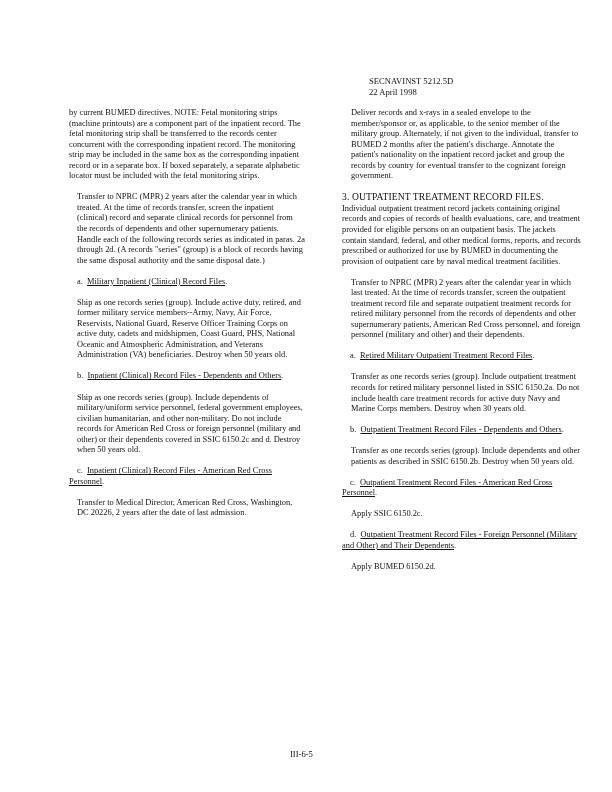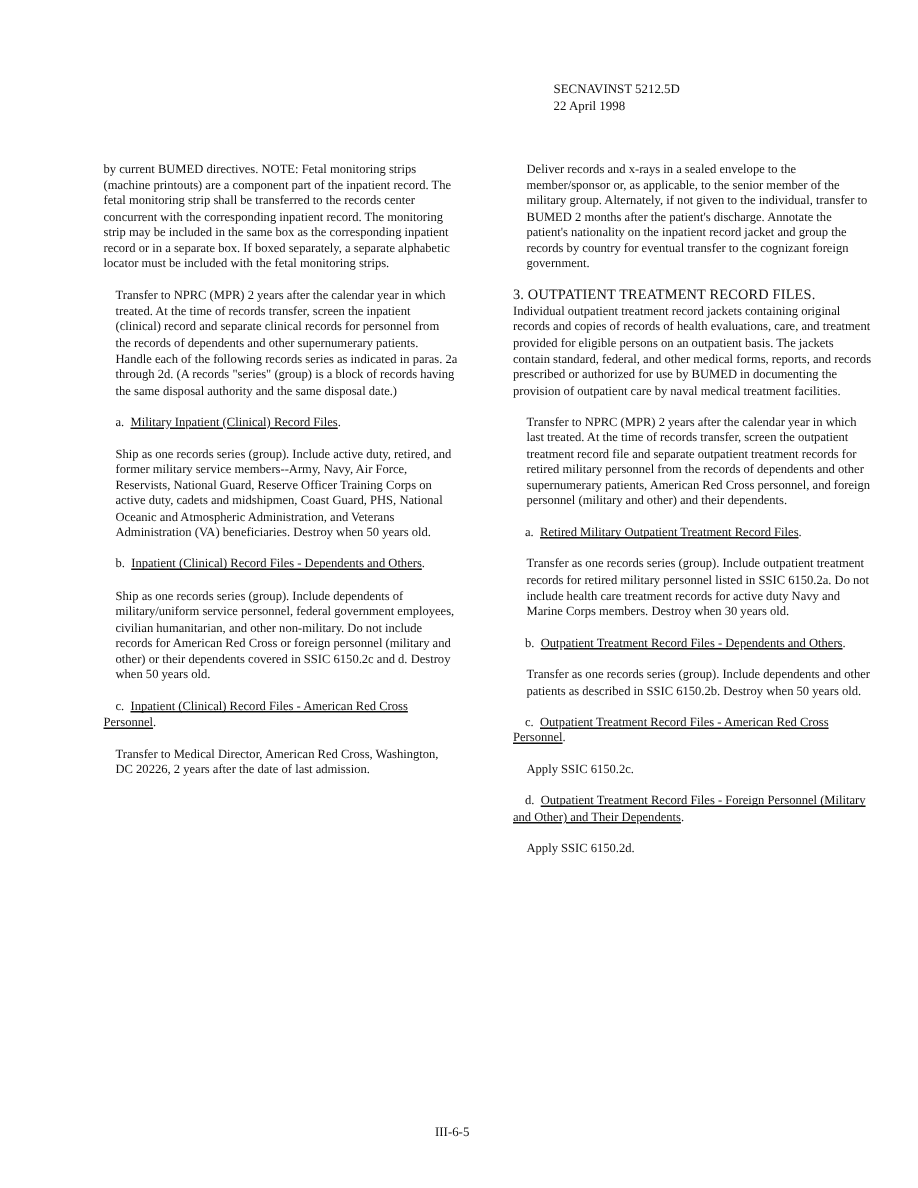--- a/index.html
+++ b/index.html
@@ -2,21 +2,21 @@
 <html><head>
   <meta charset="utf-8">
   <style>
     html, body { margin: 0; padding: 0; background: #ffffff; }
     body {
       width: 612px; height: 792px; position: relative; overflow: hidden;
       font-family: "Liberation Serif", "DejaVu Serif", serif;
       color: #111111;
     }
     .header {
-      position: absolute; left: 369px; top: 54px;
+      position: absolute; left: 369px; top: 76px;
       font-size: 8.6px; line-height: 10.5px;
     }
     .col {
       position: absolute; top: 108px; width: 236px;
       font-size: 8.4px; line-height: 10.55px;
     }
     .col.left { left: 69px; }
     .col.right { left: 306px; top: 108px; width: 240px; margin-left: 36px; }
     p { margin: 0 0 10.5px 0; }
     .ind { padding-left: 8px; }
@@ -65,16 +65,16 @@
   <p class="head"><span>a.</span>&nbsp;&nbsp;<span class="u">Retired Military Outpatient Treatment Record Files</span>.</p>
   <p class="ind2">Transfer as one records series (group). Include outpatient treatment records for retired military personnel listed in SSIC 6150.2a. Do not include health care treatment records for active duty Navy and Marine Corps members. Destroy when 30 years old.</p>
 
   <p class="head"><span>b.</span>&nbsp;&nbsp;<span class="u">Outpatient Treatment Record Files - Dependents and Others</span>.</p>
   <p class="ind2">Transfer as one records series (group). Include dependents and other patients as described in SSIC 6150.2b. Destroy when 50 years old.</p>
 
   <p class="head"><span>c.</span>&nbsp;&nbsp;<span class="u">Outpatient Treatment Record Files - American Red Cross Personnel</span>.</p>
   <p class="ind2">Apply SSIC 6150.2c.</p>
 
   <p class="head"><span>d.</span>&nbsp;&nbsp;<span class="u">Outpatient Treatment Record Files - Foreign Personnel (Military and Other) and Their Dependents</span>.</p>
-  <p class="ind2">Apply SSIC 6150.2d.</p>
+  <p class="ind2">Apply BUMED 6150.2d.</p>
 </div>
 
 <div class="footer">III-6-5</div>
 
 </body></html>

